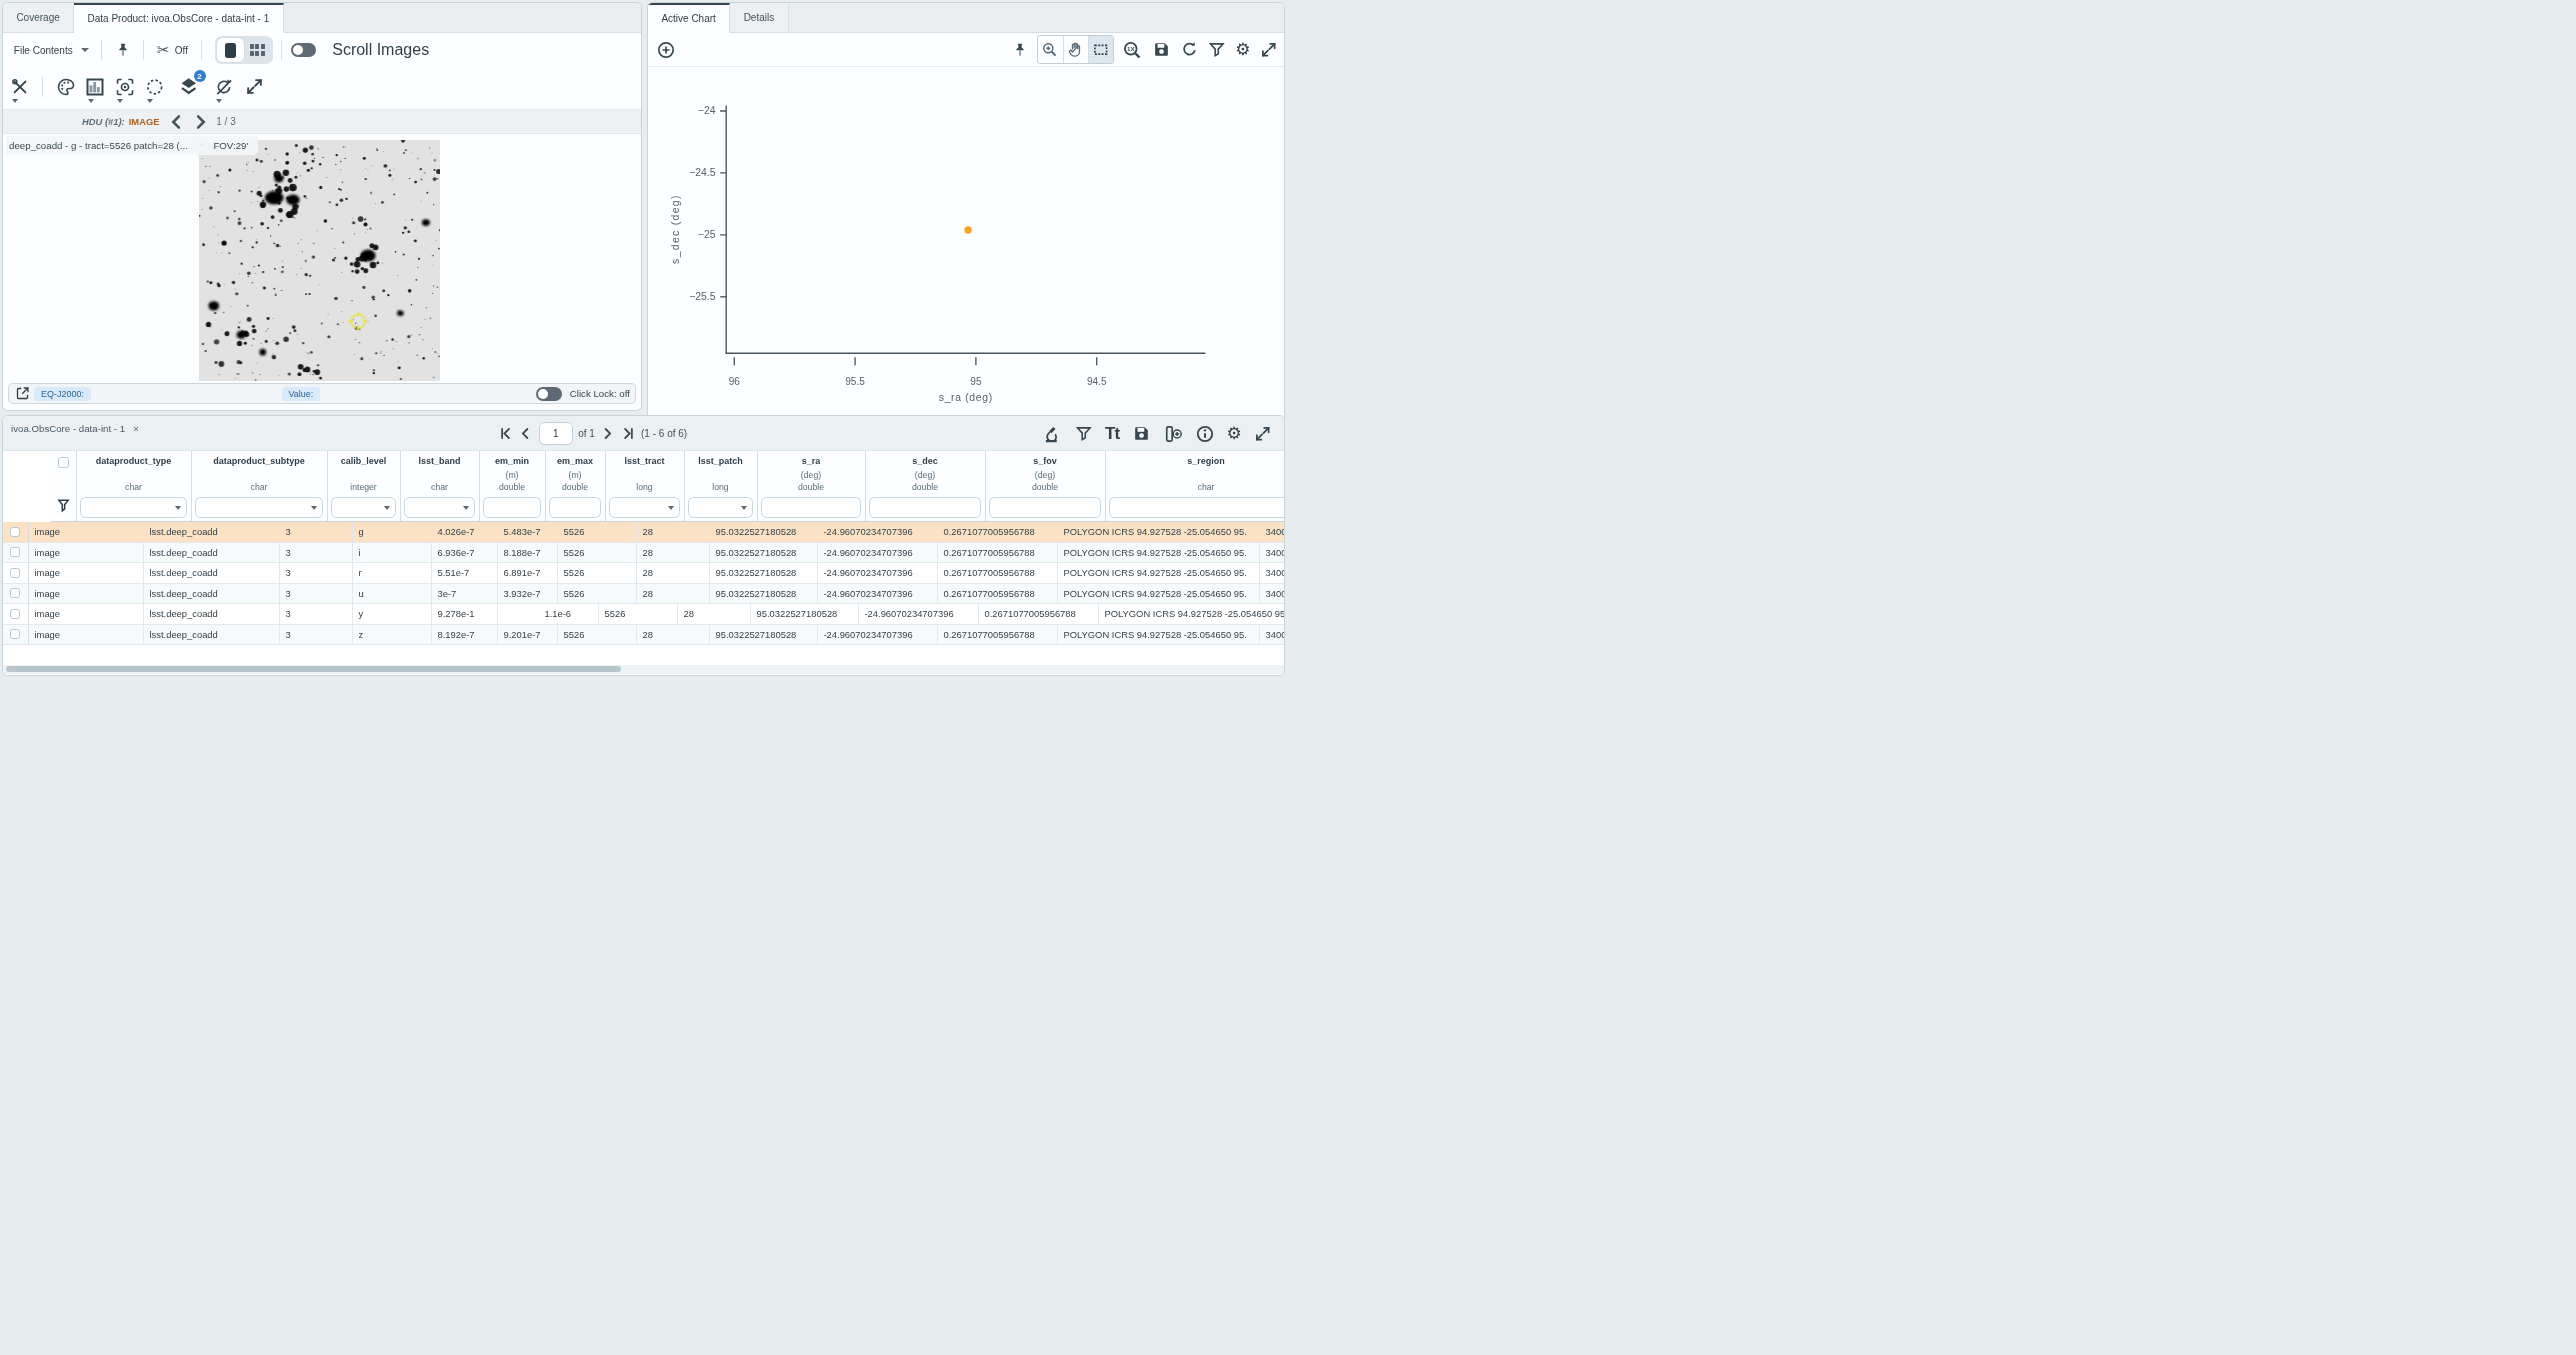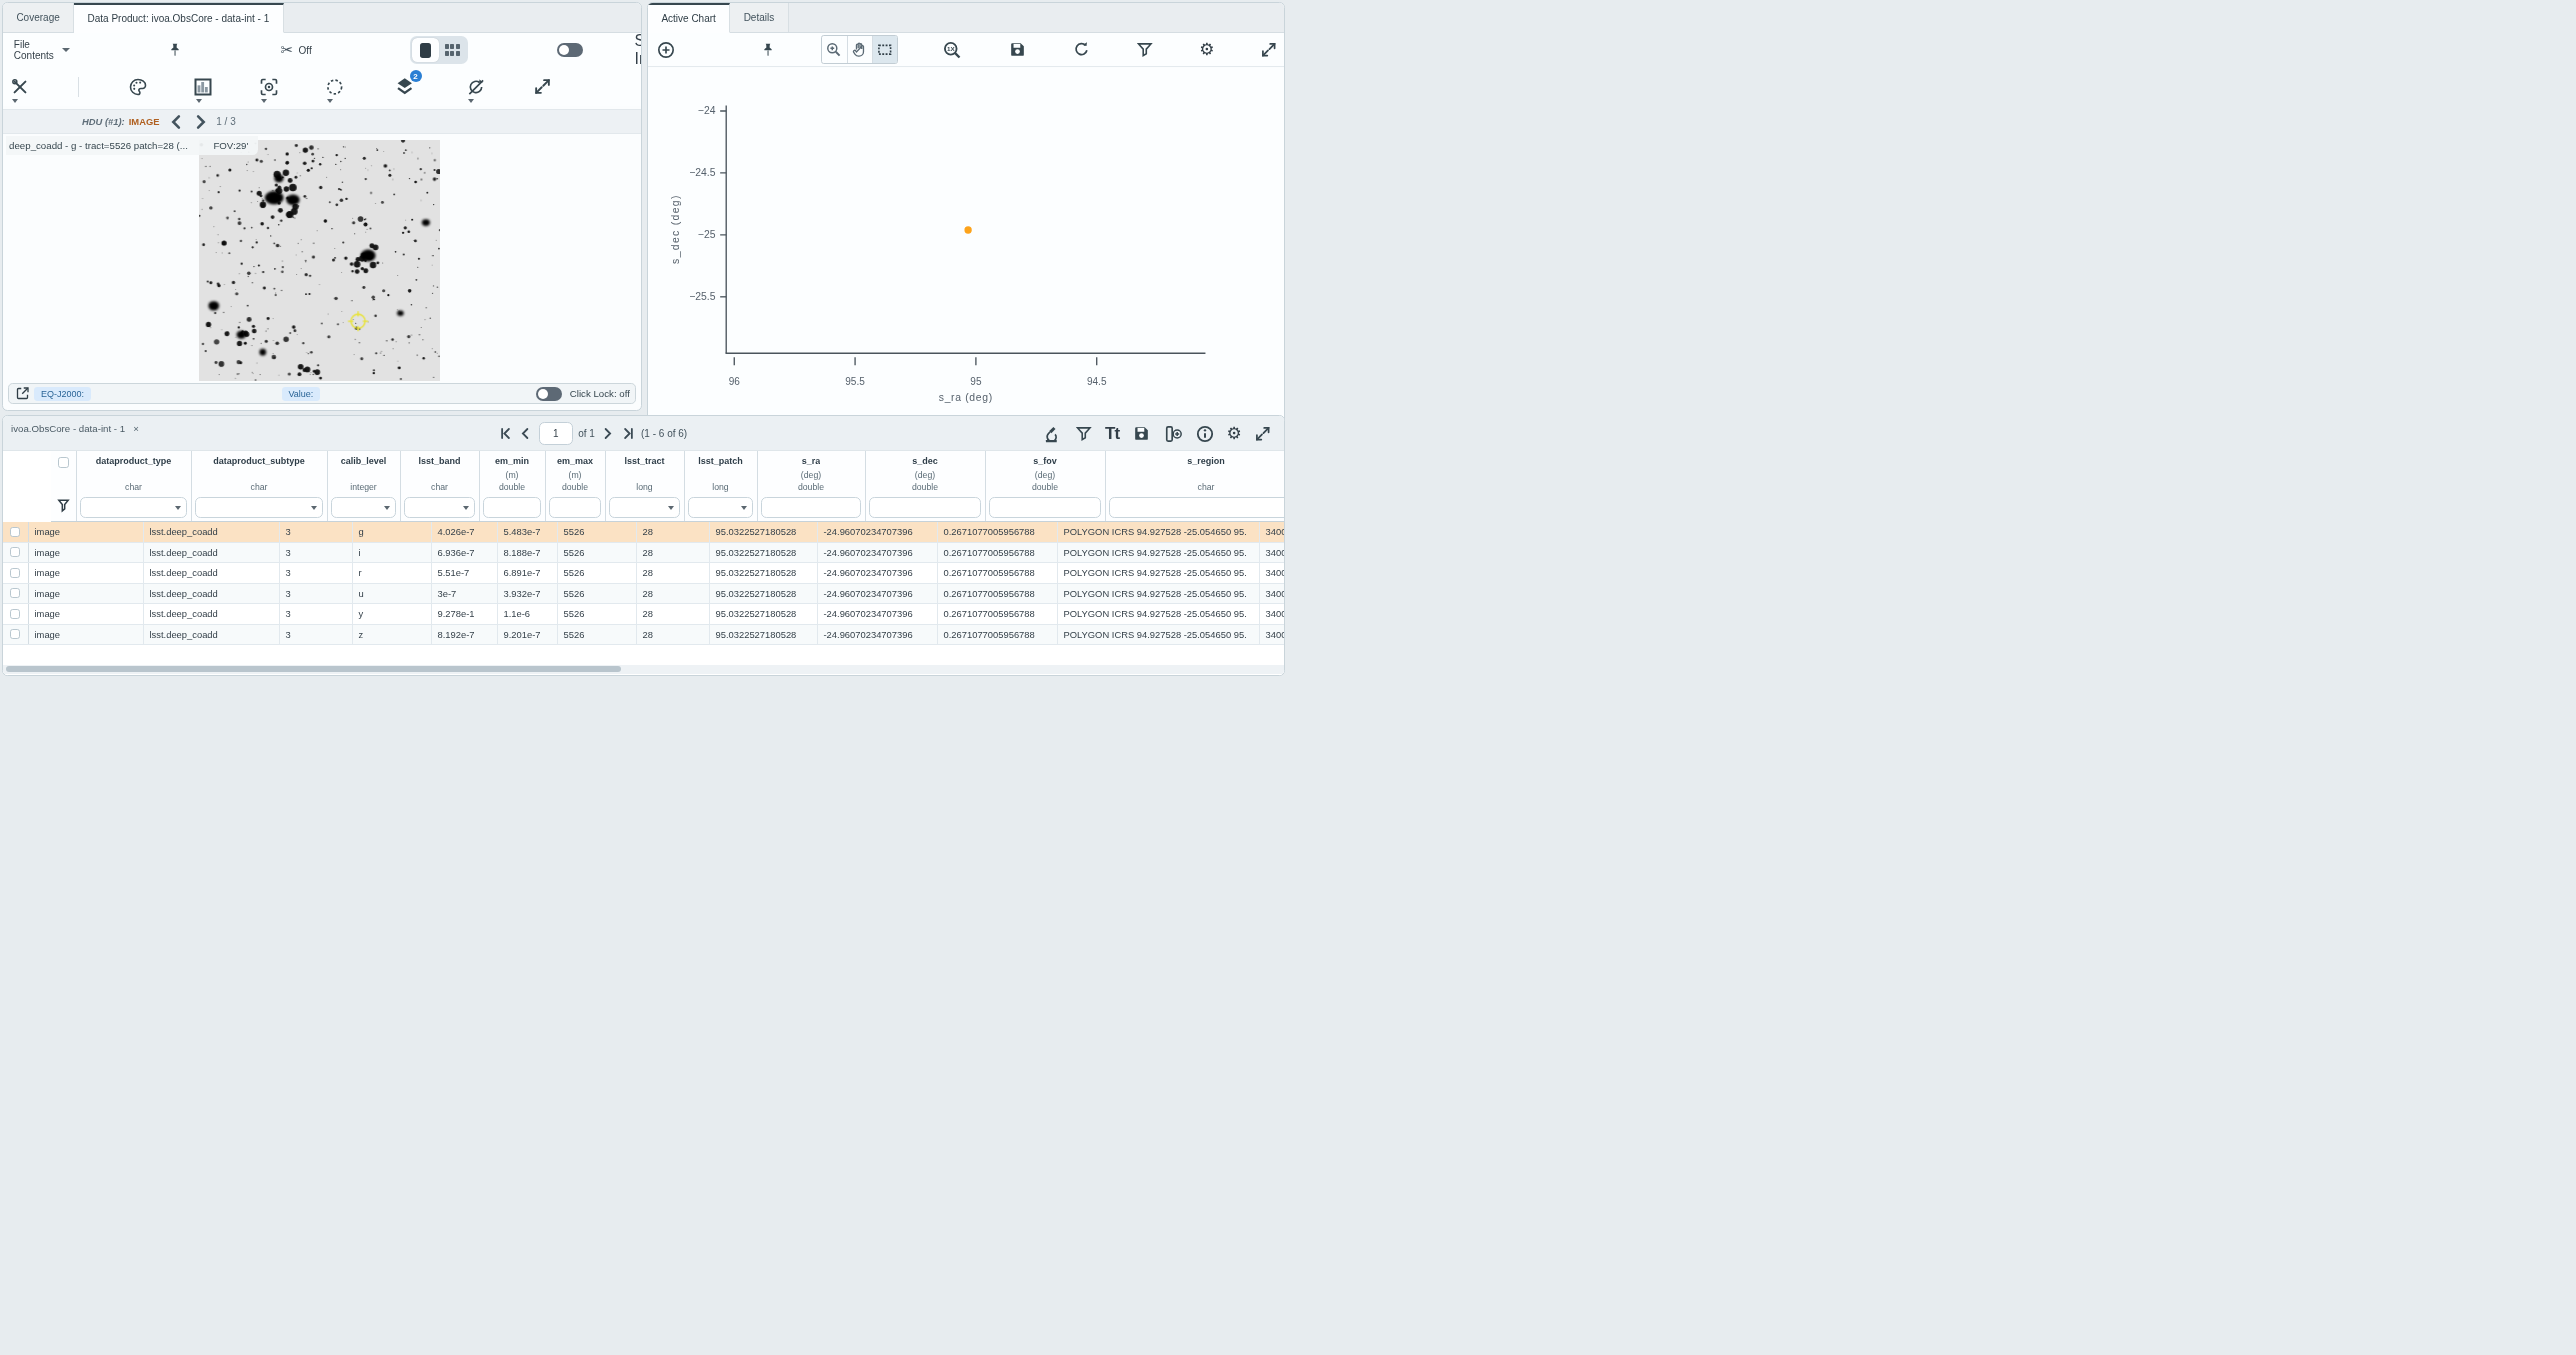--- a/index.html
+++ b/index.html
@@ -10,21 +10,21 @@
   #chart-panel { left:647px; top:2px; width:638px; height:506px; }
   #table-panel { left:2px; top:415px; width:1283px; height:261px; }
 
   
   .tabstrip { position:relative; height:30px; background:#e9edf0; border-bottom:0.7px solid #d5dde2; display:flex; }
   .tab { position:relative; display:flex; align-items:center; padding:0 13.4px; font-size:10px;
          color:#42525c; background:#edf0f2; border-right:0.7px solid #d8dfe3; cursor:pointer; }
   .tab.active { background:#fdfeff; color:#2f3d46; border-top:2.7px solid #37474f; border-bottom:0.7px solid #fdfeff; margin-bottom:-0.7px; }
 
   
-  .toolbar { position:relative; display:flex; align-items:center; background:#fcfeff;gap:36px; }
+  .toolbar { position:relative; display:flex; align-items:center; background:#fcfeff; }
   #lp-toolbar1 { height:34px; }
   #lp-toolbar2 { height:39px; }
   .vdiv { width:0.7px; height:20px; background:#d9e0e5; margin:0 8px; }
   .tool { position:relative; display:inline-flex; align-items:center; justify-content:center;
           color:#37474f; margin:0 4.7px; cursor:pointer; }
   .tool svg { display:block; }
   .caret { width:0; height:0; border-left:4px solid transparent; border-right:4px solid transparent;
            border-top:4.7px solid #5b6770; display:inline-block; }
   .caret.sm { border-left-width:3.4px; border-right-width:3.4px; border-top-width:4px; }
   .sub-caret { position:absolute; bottom:-6px; left:2.7px; }
@@ -1079,21 +1079,21 @@
         </div>
         <div class="tr">
           <div class="sel-col">
             <div class="checkbox"></div>
           </div>
           <div class="td" style="width: 115px;">image</div>
           <div class="td" style="width: 136px;">lsst.deep_coadd</div>
           <div class="td" style="width: 73px;">3</div>
           <div class="td" style="width: 79px;">y</div>
           <div class="td" style="width: 66px;">9.278e-1</div>
-          <div class="td" style="width: 60px;">1.1e-6</div>
+          <div class="td" style="width: 60px; margin-left: 41px;">1.1e-6</div>
           <div class="td" style="width: 79px;">5526</div>
           <div class="td" style="width: 73px;">28</div>
           <div class="td" style="width: 108px;">95.0322527180528</div>
           <div class="td" style="width: 120px;">-24.96070234707396</div>
           <div class="td" style="width: 120px;">0.2671077005956788</div>
           <div class="td" style="width: 202px;">POLYGON ICRS 94.927528 -25.054650 95.</div>
           <div class="td" style="width: 40px;">3400</div>
         </div>
         <div class="tr alt">
           <div class="sel-col">

